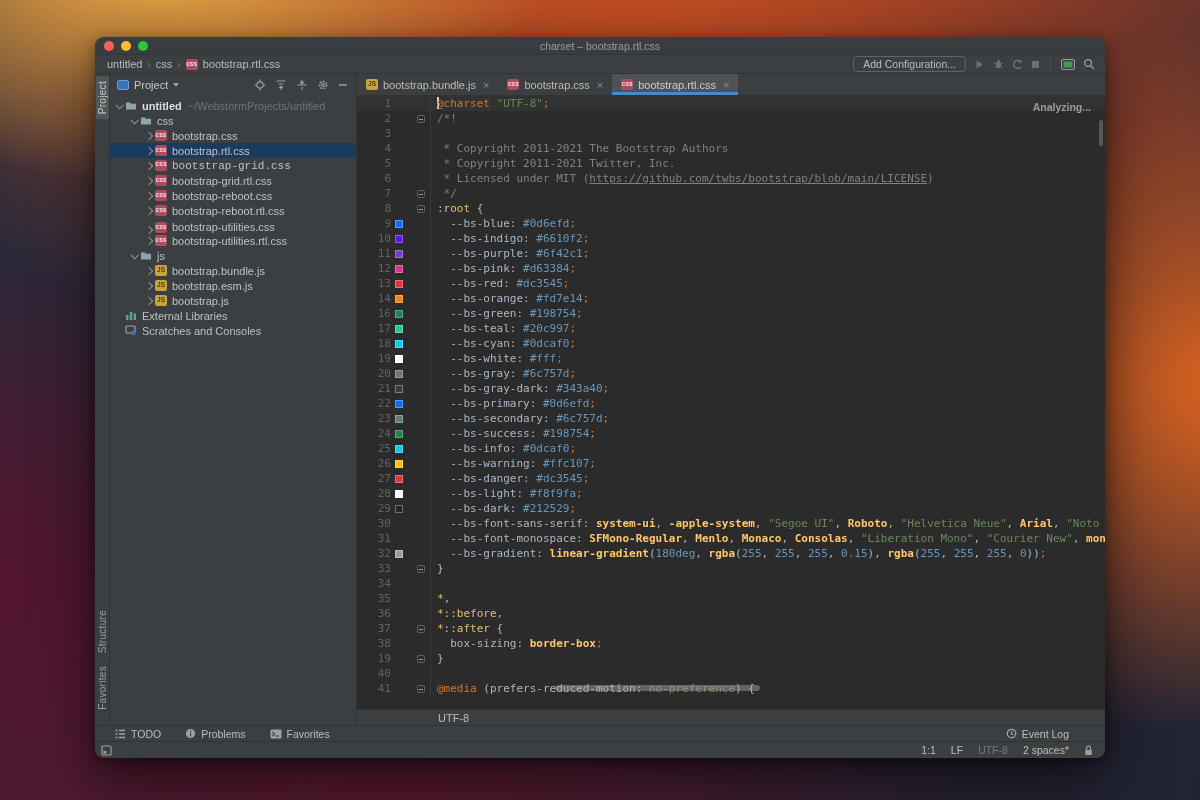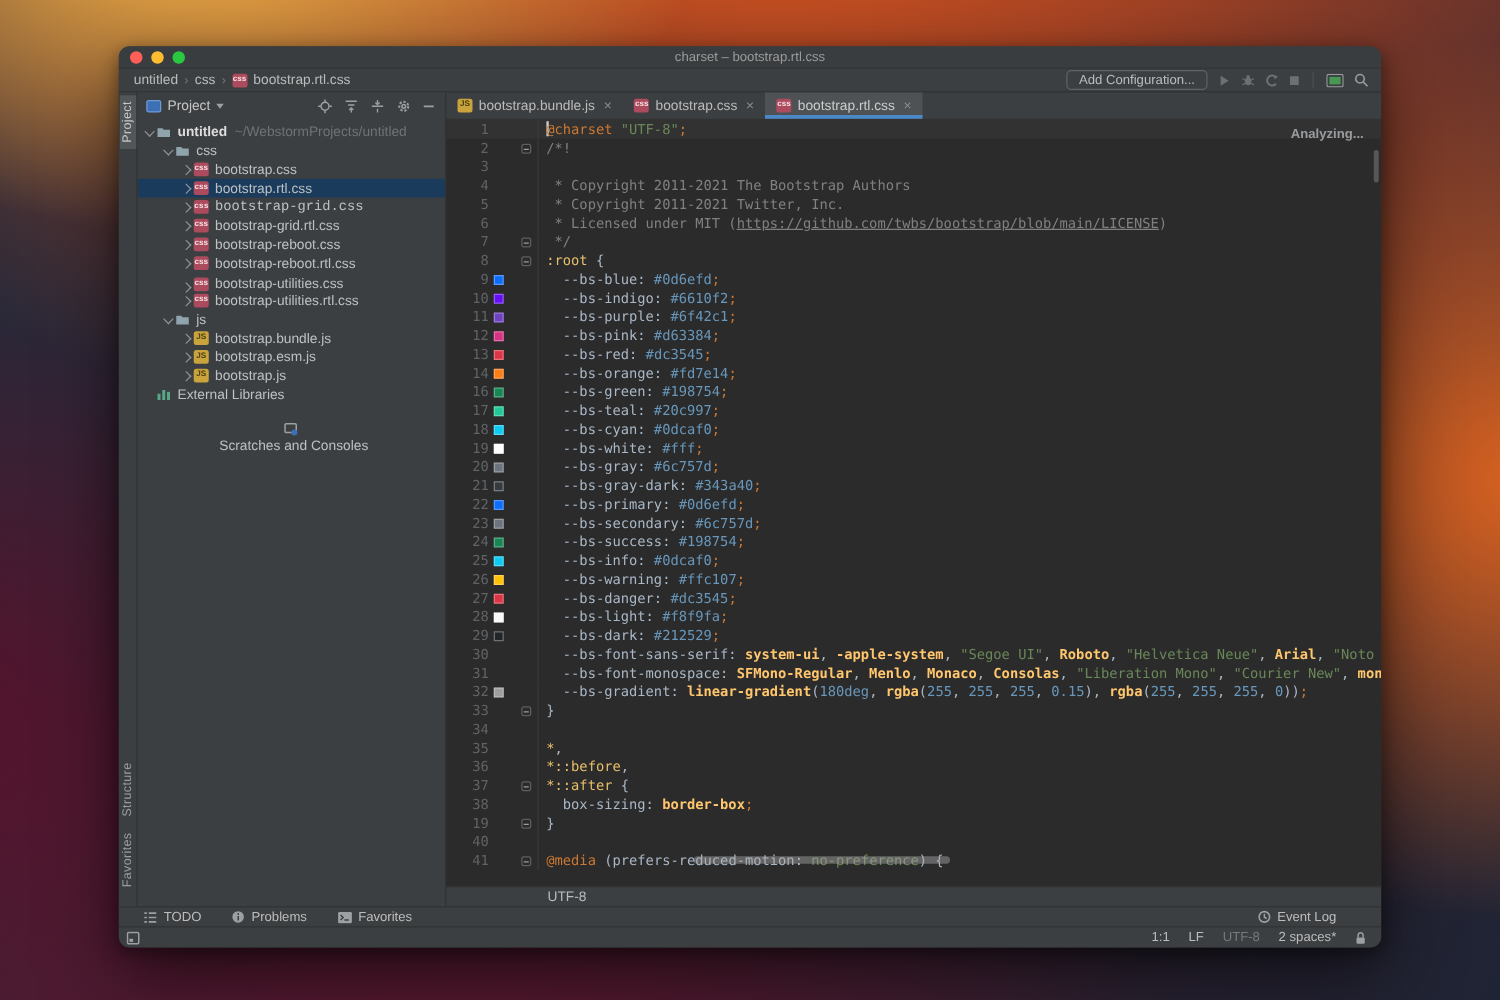--- a/index.html
+++ b/index.html
@@ -349,21 +349,21 @@
               <span>
                 <svg width="12" height="11" viewBox="0 0 12 11">
                   <rect x="1" y="5" width="2.4" height="5" fill="#56a889"></rect>
                   <rect x="4.8" y="2" width="2.4" height="8" fill="#56a889"></rect>
                   <rect x="8.6" y="3.5" width="2.4" height="6.5" fill="#56a889"></rect>
                 </svg>
               </span>
             </span>
             <span class="tlabel">External Libraries</span>
           </div>
-          <div class="trow" style="padding-left: 2px; flex-direction: column;">
+          <div class="trow" style="padding-left: 2px;">
             <span class="chevslot"></span>
             <span class="tico">
               <span>
                 <svg width="12" height="11" viewBox="0 0 12 11">
                   <rect x="1" y="1" width="9" height="7" rx="1" fill="none" stroke="#9da0a2" stroke-width="1.2"></rect>
                   <circle cx="8.5" cy="8" r="2.4" fill="#3d6fb4"></circle>
                 </svg>
               </span>
             </span>
             <span class="tlabel">Scratches and Consoles</span>

